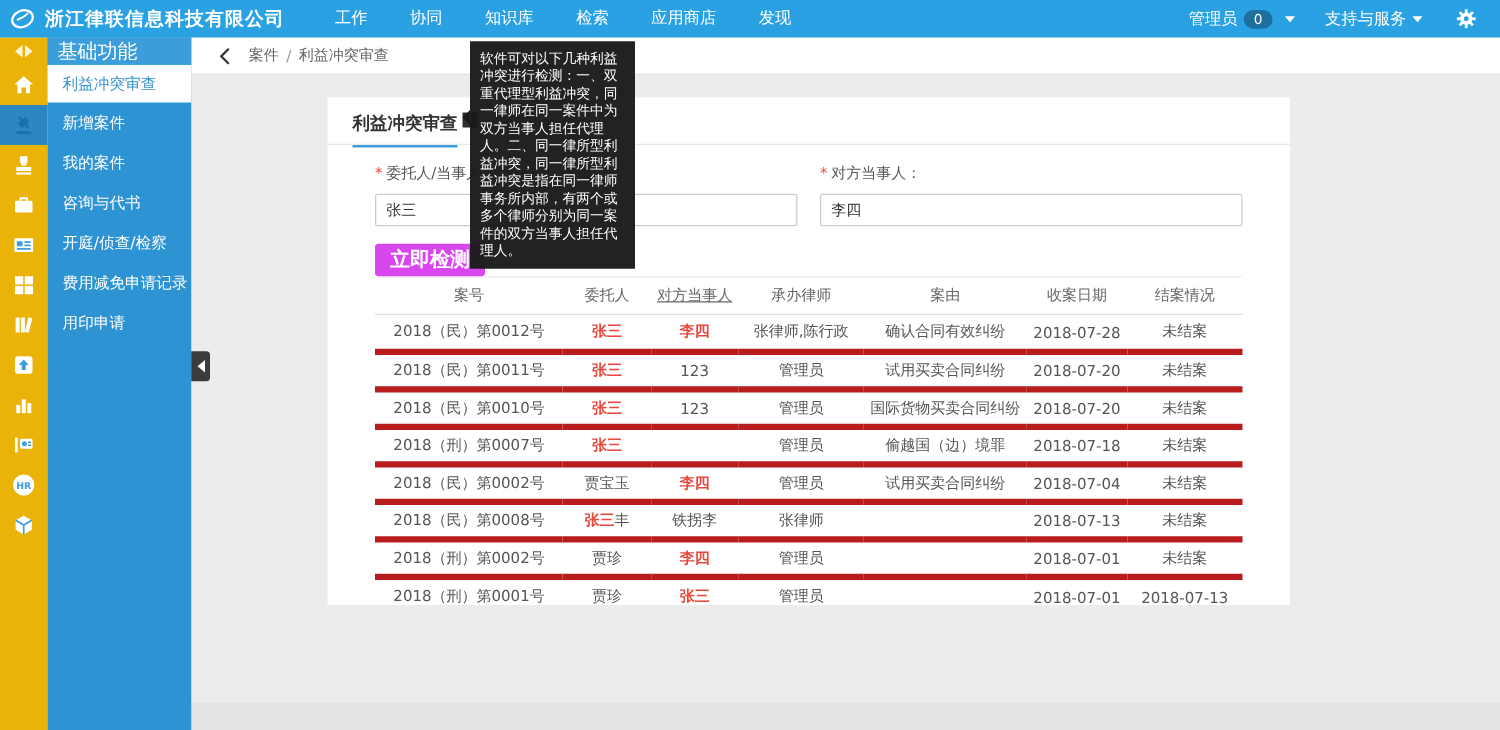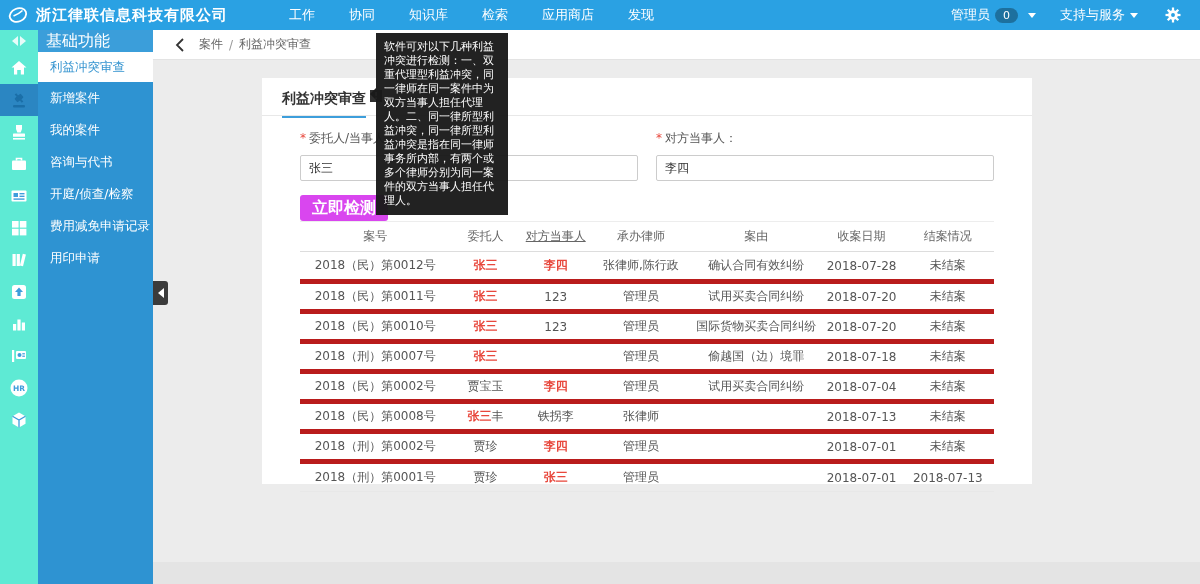--- a/index.html
+++ b/index.html
@@ -6,32 +6,32 @@
   html,body { width:1200px; height:584px; }
   body {
     font-family:"DejaVu Sans","Liberation Sans",sans-serif;
     background:#ececec; position:relative; overflow:hidden; font-size:12px; color:#555;
   }
 
   
   .topbar { position:absolute; left:0; top:0; width:1200px; height:30px;
     background:#2aa1e3; display:flex; align-items:center; color:#fff; z-index:30; }
   .logo { width:20px; height:20px; margin:0 8px 0 8px; flex:0 0 auto; }
-  .company { font-weight:bold; font-size:15px; letter-spacing:1px; margin-right:44px; white-space:nowrap; }
+  .company { font-weight:bold; font-size:15px; letter-spacing:1px; margin-right:23px; white-space:nowrap; }
   .tb-menu { display:flex; align-items:center; height:30px; }
   .tb-item { padding:0 17px; font-size:13px; line-height:30px; cursor:pointer; white-space:nowrap; }
   .tb-right { margin-left:auto; display:flex; align-items:center; height:30px; padding-right:10px; }
   .tb-user, .tb-support { display:flex; align-items:center; font-size:13px; padding:0 12px; cursor:pointer; }
   .badge { background:rgba(0,0,0,0.3); border-radius:9px; padding:1px 8px; font-size:11px; margin:0 5px; }
   .caret { width:0; height:0; border-left:4px solid transparent; border-right:4px solid transparent;
     border-top:5px solid #fff; margin-left:5px; }
   .gear { width:18px; height:18px; margin:0 8px 0 14px; cursor:pointer; }
 
   
-  .icon-strip { position:absolute; left:0; top:30px; width:38px; height:554px; background:#5eead4; z-index:20; }
+  .icon-strip { position:absolute; left:0; top:30px; width:38px; height:554px; background:#eab308; z-index:20; }
   .is-tile { width:38px; height:32px; display:flex; align-items:center; justify-content:center; cursor:pointer; }
   .is-tile:first-child { height:22px; }
   .is-tile.active { background:#2b86c2; }
   .sb-panel { position:absolute; left:38px; top:30px; width:115px; height:554px;
     background:#2e93d2; z-index:20; display:flex; flex-direction:column; }
   .sb-header { height:22px; line-height:22px; padding-left:8px; color:#fff; font-size:16px;
     background:#3b9eda; white-space:nowrap; }
   .sb-item { height:32px; line-height:32px; padding-left:12px; color:#fff; font-size:12.5px;
     cursor:pointer; white-space:nowrap; }
   .sb-item.active { background:#fff; color:#3594d0; height:30px; line-height:30px; }

